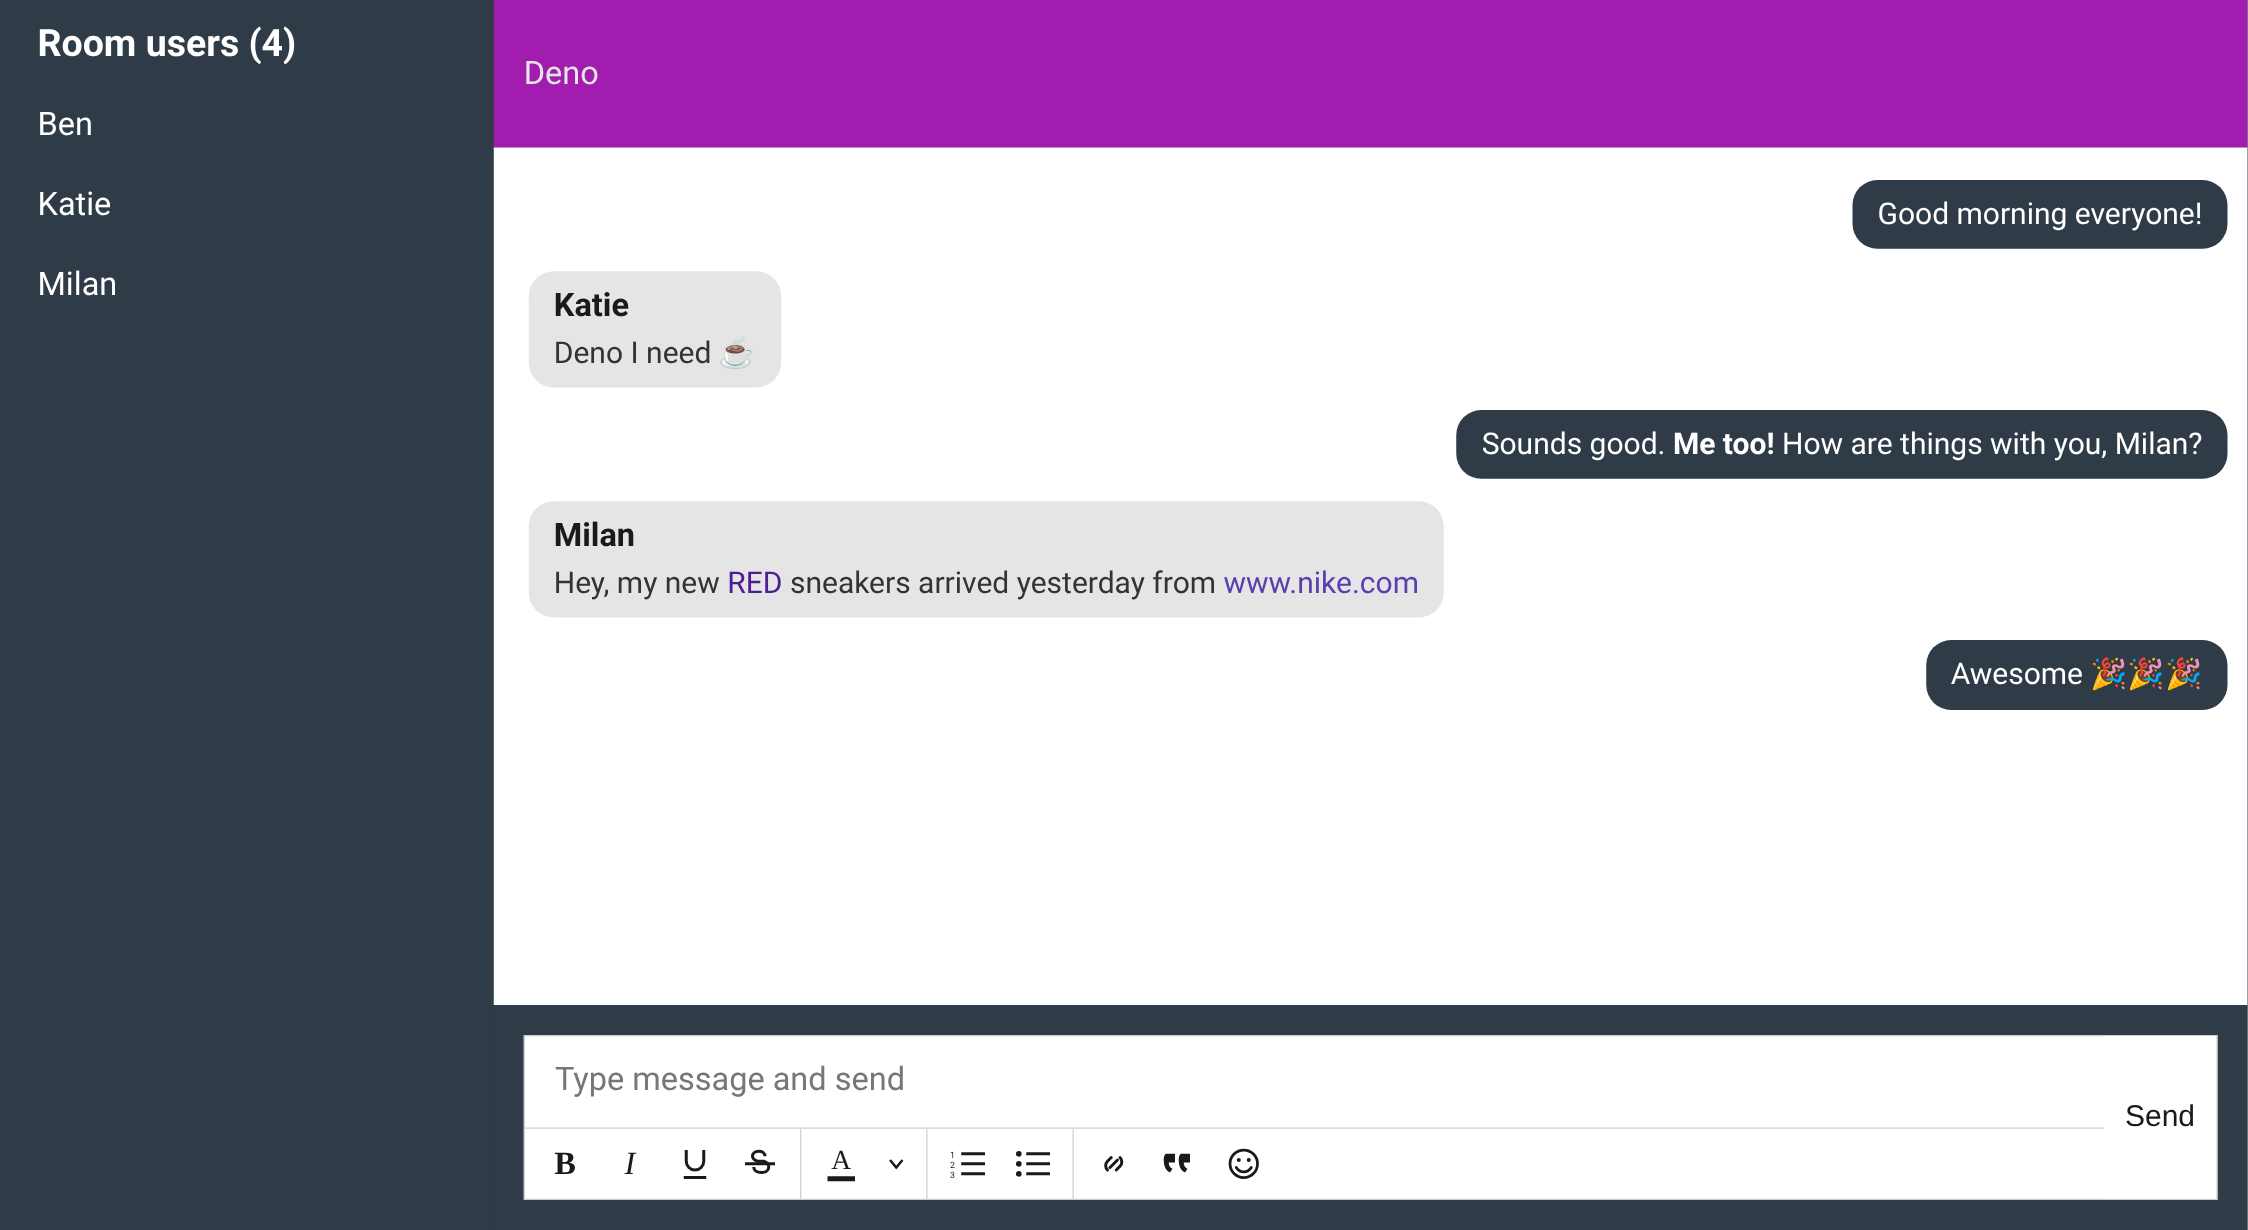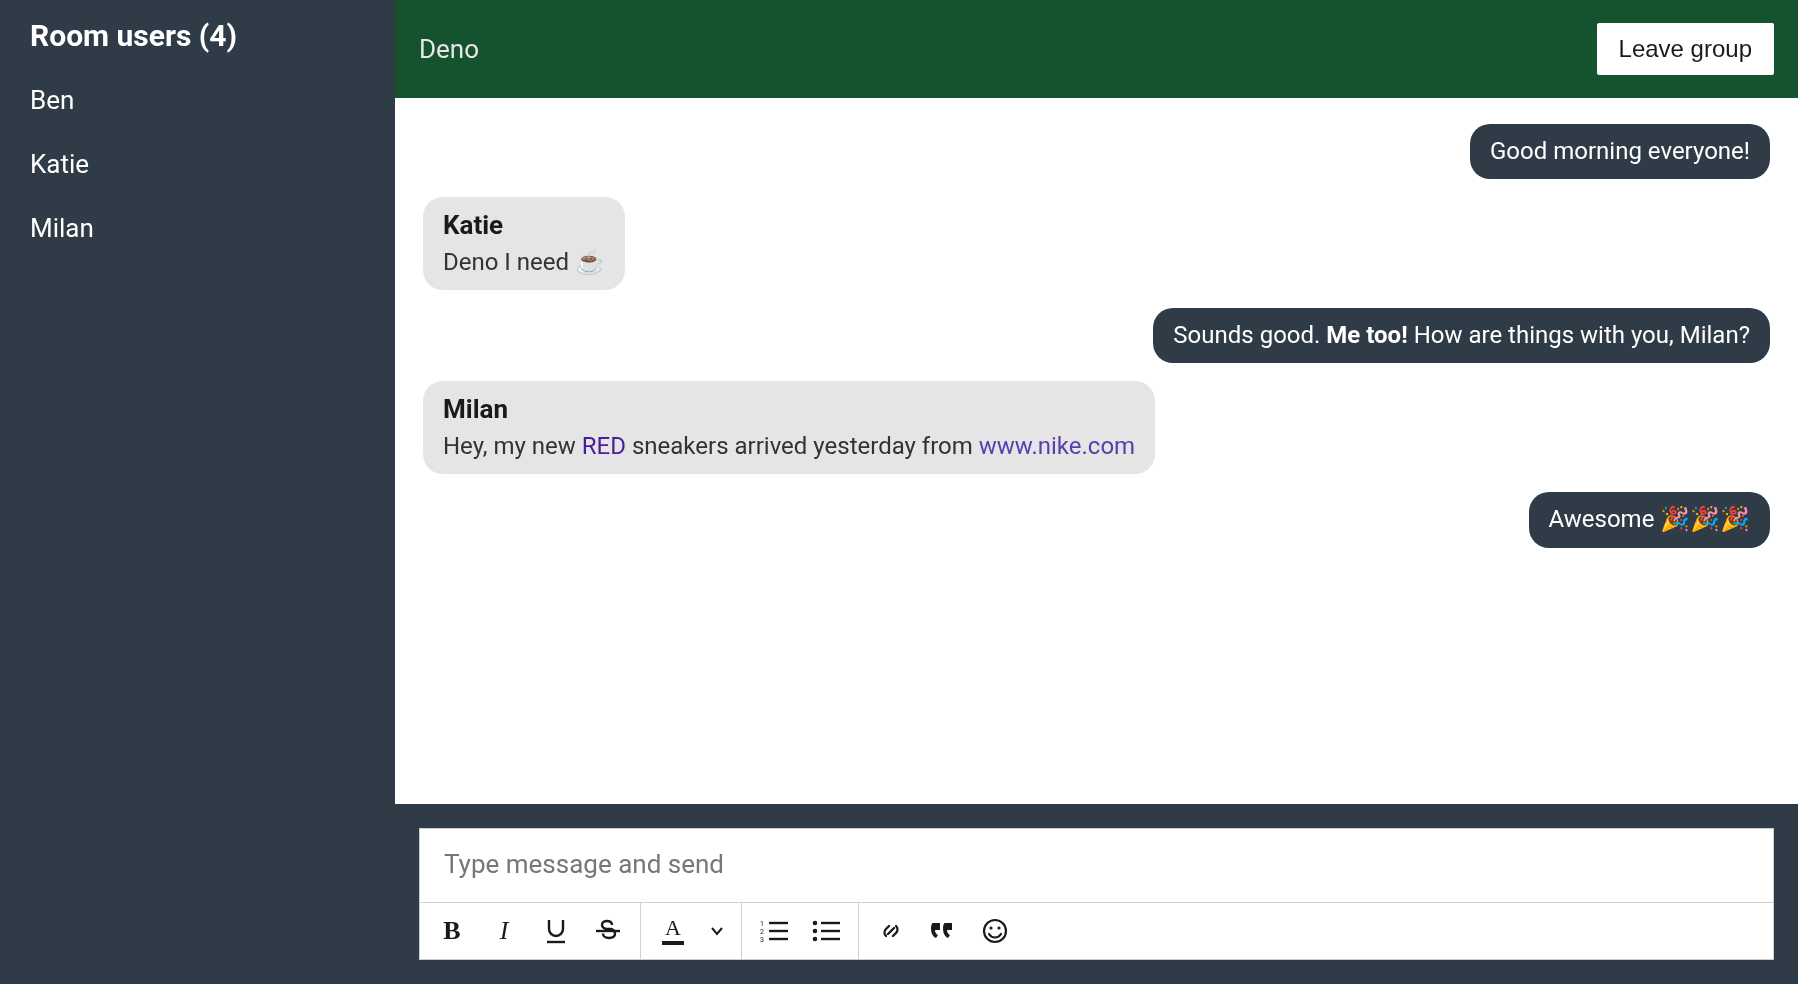--- a/index.html
+++ b/index.html
@@ -42,22 +42,22 @@
   }
   
   .main {
     flex: 1;
     display: flex;
     flex-direction: column;
     background: #2f3b46;
     min-width: 0;
   }
   .header {
-    height: 98px;
-    background: #14532d;
+    height: 118px;
+    background: #a21caf;
     color: #fff;
     display: flex;
     align-items: center;
     justify-content: space-between;
     padding: 0 24px;
   }
   .room-name {
     font-size: 26px;
     font-weight: 400;
     color: #e6e6e6;
@@ -69,21 +69,21 @@
     font-size: 24px;
     padding: 12px 22px;
     cursor: pointer;
     border-radius: 2px;
   }
   
   .messages {
     flex: 1;
     background: #fff;
     overflow-y: auto;
-    padding: 26px 28px 26px 28px;
+    padding: 26px 16px 26px 28px;
     display: flex;
     flex-direction: column;
     gap: 18px;
   }
   .msg-row {
     display: flex;
   }
   .msg-row.own { justify-content: flex-end; }
   .msg-row.other { justify-content: flex-start; }
   .bubble {
@@ -200,21 +200,20 @@
         <li class="user-item">Ben</li>
         <li class="user-item">Katie</li>
         <li class="user-item">Milan</li>
       </ul>
   </aside>
 
   <main class="main">
 
     <div class="header">
       <div class="room-name">Deno</div>
-      <button class="leave-btn">Leave group</button>
     </div>
 
     <div class="messages">
         <div class="msg-row own">
           <div class="bubble own"><span class="body">Good morning everyone!</span></div>
         </div>
         <div class="msg-row other">
           <div class="bubble other"><span class="author">Katie</span><span class="body">Deno I need ☕</span></div>
         </div>
         <div class="msg-row own">
@@ -308,17 +307,18 @@
                     <circle cx="13" cy="13" r="11" fill="none" stroke="#1a1a1a" stroke-width="2.2"></circle>
                     <circle cx="9" cy="10" r="1.6" fill="#1a1a1a"></circle>
                     <circle cx="17" cy="10" r="1.6" fill="#1a1a1a"></circle>
                     <path d="M7 16c1.5 2.5 4 3.5 6 3.5s4.5-1 6-3.5" fill="none" stroke="#1a1a1a" stroke-width="2.2" stroke-linecap="round"></path>
                   </svg>
               </div>
             </div>
 
           </div>
         </div>
+        <button class="send-btn">Send</button>
       </div>
     </div>
 
   </main>
 </div>
 
 </body></html>

